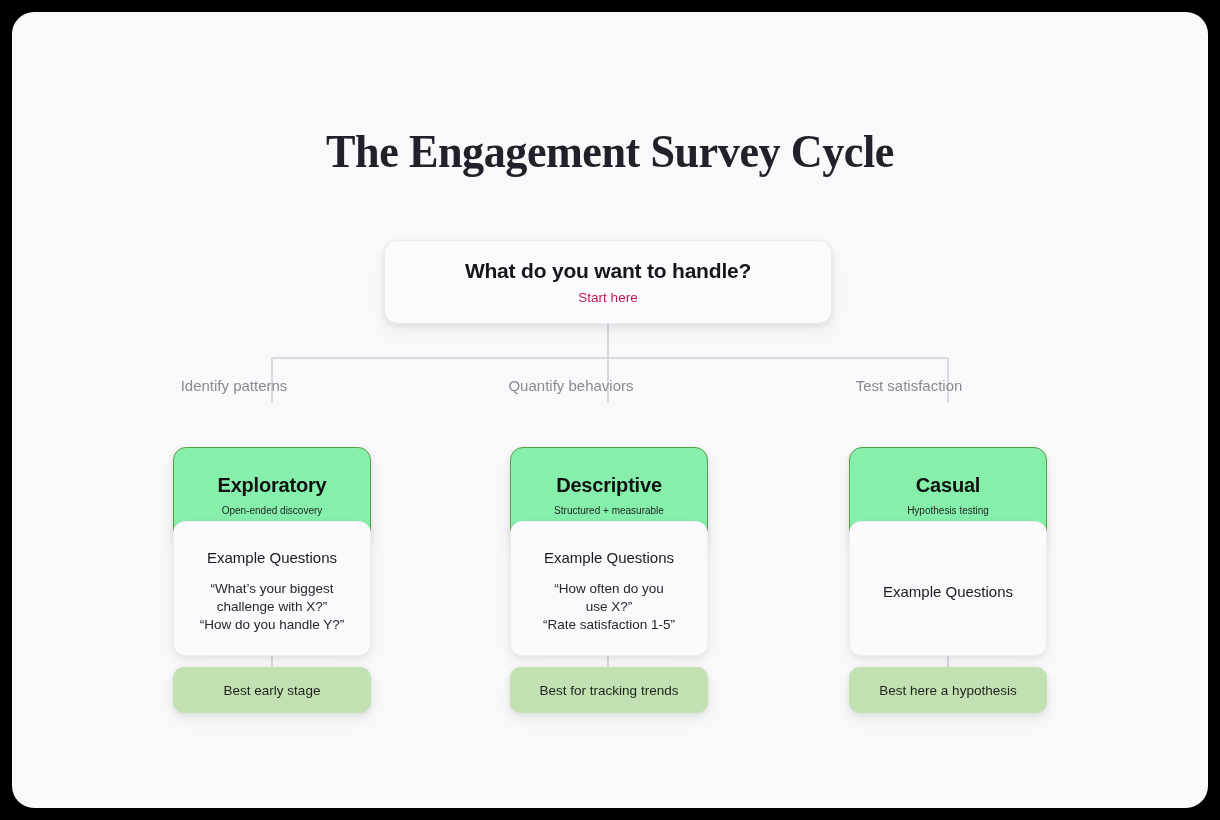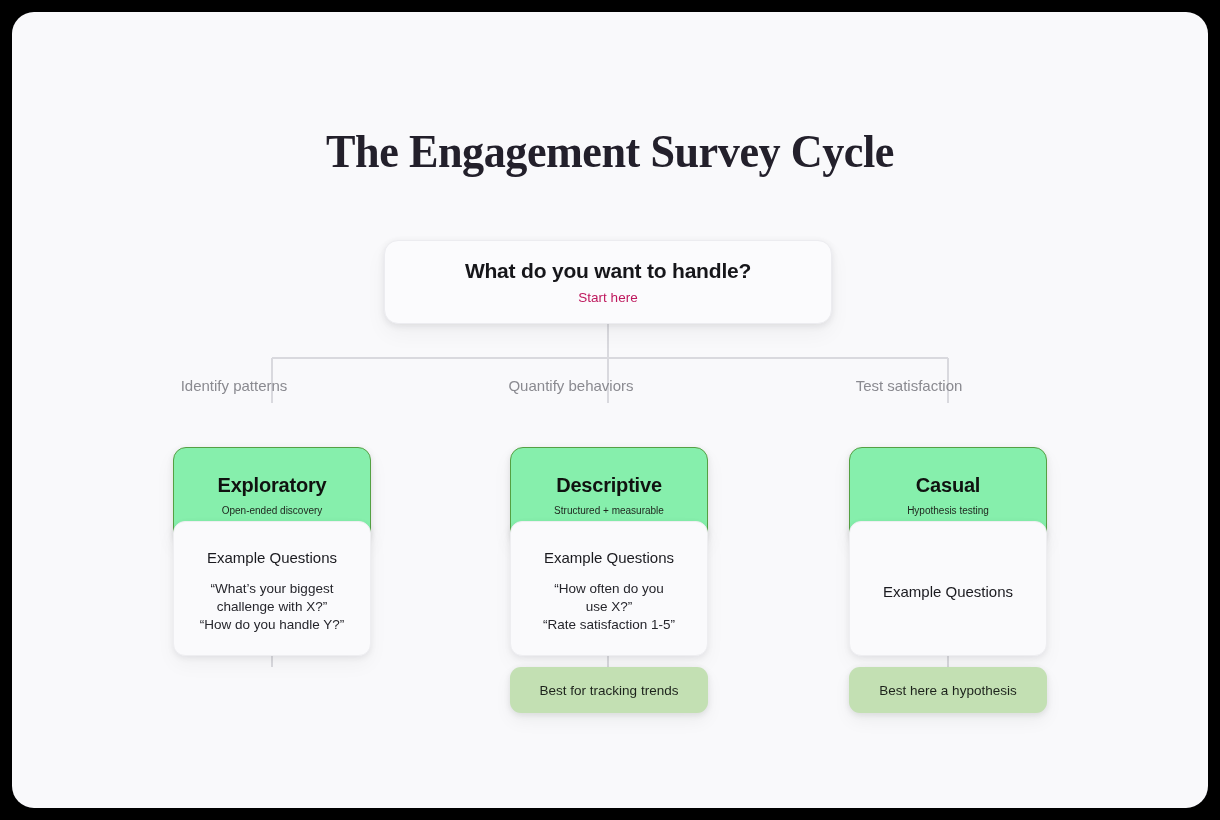--- a/index.html
+++ b/index.html
@@ -220,16 +220,17 @@
       <div>“How often do you</div>
       <div>use X?”</div>
       <div>“Rate satisfaction 1-5”</div>
     </div>
   </div>
 
   <div class="card q-card col-2">
     <div class="q-head">Example Questions</div>
   </div>
 
+  <div class="card pill col-0">Best early stage</div>
   <div class="card pill col-1">Best for tracking trends</div>
   <div class="card pill col-2">Best here a hypothesis</div>
 
 </div>
 
 </body></html>

